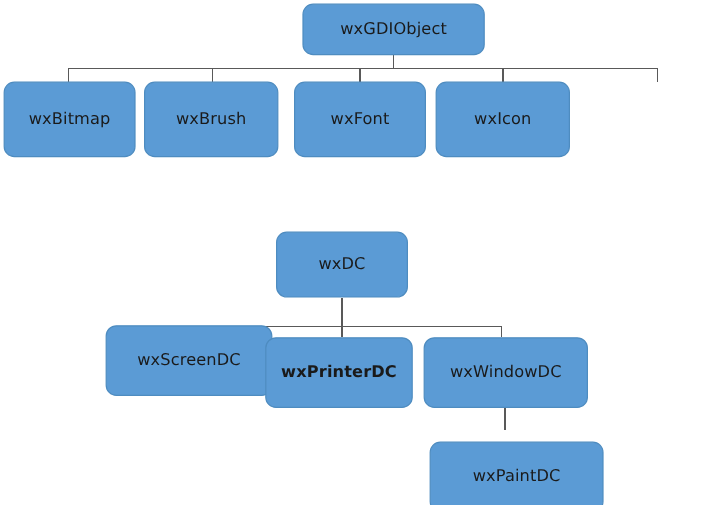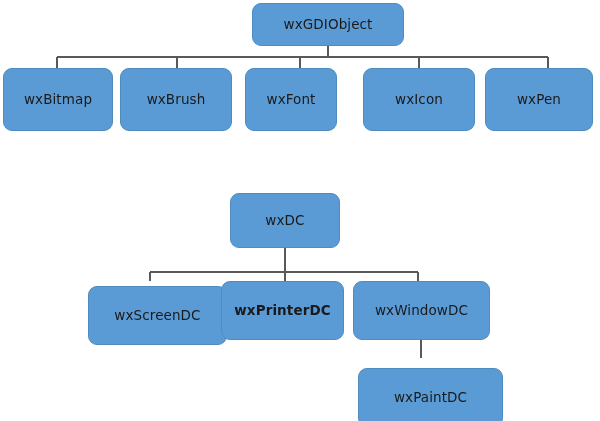--- a/index.html
+++ b/index.html
@@ -82,37 +82,34 @@
   </div>
 
   <div class="node" style="left:120px; top:68px; width:112px; height:63px;">
     <span class="node-label">wxBrush</span>
   </div>
 
   <div class="node" style="left:3px; top:68px; width:110px; height:63px;">
     <span class="node-label">wxBitmap</span>
   </div>
 
-  <div class="node" style="left:245px; top:68px; width:92px; height:63px;">
+  <div class="node" style="left:245px; top:68px; width:110px; height:63px;">
     <span class="node-label">wxFont</span>
   </div>
 
   <div class="node" style="left:363px; top:68px; width:112px; height:63px;">
     <span class="node-label">wxIcon</span>
   </div>
 
-  <div class="node" style="left:485px; top:68px; width:108px; height:63px;">
-    <span class="node-label">wxPen</span>
-  </div>
 
   <div class="node" style="left:230px; top:193px; width:110px; height:55px;">
     <span class="node-label">wxDC</span>
   </div>
 
-  <div class="node" style="left:88px; top:286px; width:139px; height:59px;">
+  <div class="node" style="left:88px; top:271px; width:139px; height:59px;">
     <span class="node-label">wxScreenDC</span>
   </div>
 
   <div class="node" style="left:221px; top:281px; width:123px; height:59px;font-weight:bold;">
     <span class="node-label">wxPrinterDC</span>
   </div>
 
   <div class="node" style="left:353px; top:281px; width:137px; height:59px;">
     <span class="node-label">wxWindowDC</span>
   </div>

